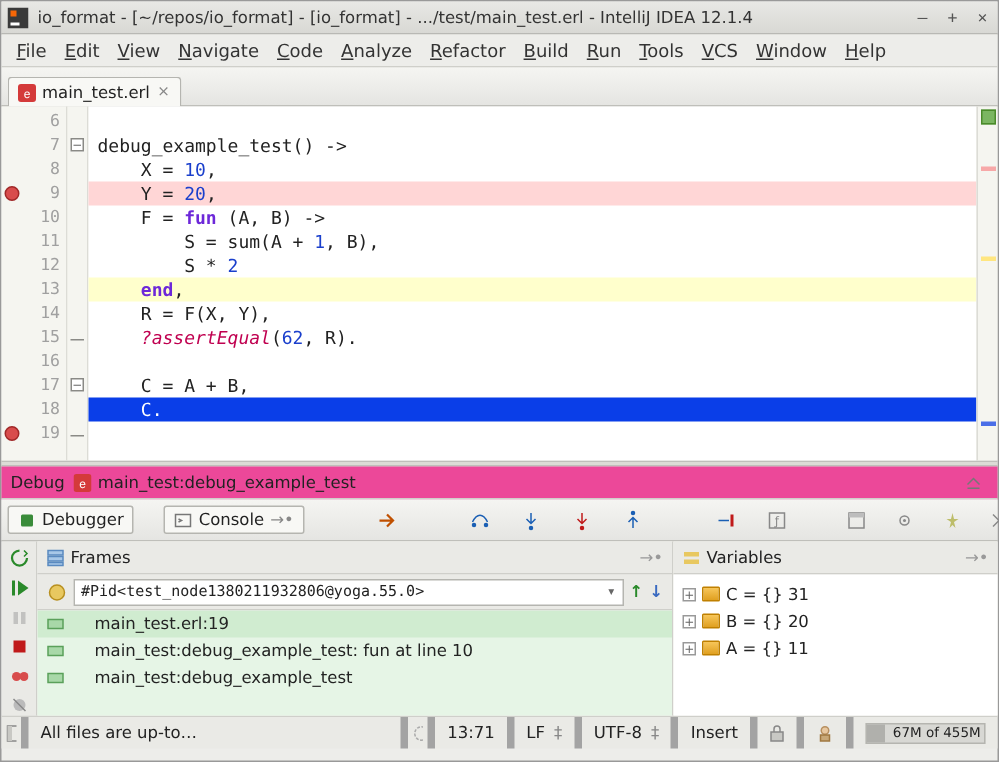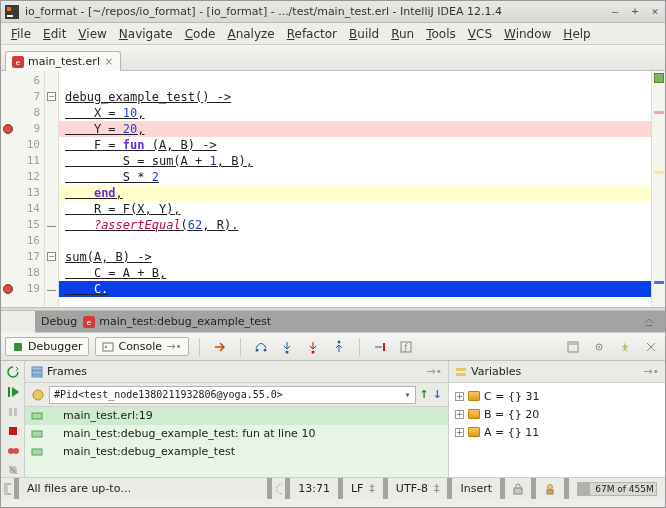--- a/index.html
+++ b/index.html
@@ -17,36 +17,36 @@
 .editor-tab { background: #f8f8f5; border: 1px solid #b5b5b0; border-bottom: none; border-radius: 3px 3px 0 0; padding: 3px 6px; display: flex; align-items: center; gap: 4px; font-size: 11px; position: relative; top: 1px; }
 .tab-icon { width: 12px; height: 12px; display: inline-block; }
 .tab-close { width: 10px; height: 10px; color: #888; font-size: 10px; line-height: 10px; text-align: center; }
 .editor-area { flex: 1; display: flex; min-height: 0; position: relative; }
 .gutter { width: 44px; background: #f5f5f0; border-right: 1px solid #dcdcd6; font-family: monospace; font-size: 11px; color: #a0a0a0; text-align: right; padding-top: 2px; }
 .gutter-line { height: 16px; line-height: 16px; padding-right: 4px; position: relative; }
 .bp-dot { position: absolute; left: 2px; top: 3px; width: 10px; height: 10px; background: #d84c4c; border-radius: 50%; border: 1px solid #a02828; }
 .fold-strip { width: 14px; background: #f5f5f0; border-right: 1px solid #dcdcd6; padding-top: 2px; }
 .fold-cell { height: 16px; position: relative; }
 .fold-mark { position: absolute; left: 2px; top: 3px; width: 9px; height: 9px; border: 1px solid #8a8a86; background: #fff; font-size: 8px; line-height: 7px; text-align: center; color: #666; }
-.code { flex: 1; font-family: "DejaVu Sans Mono", monospace; font-size: 12px; padding-top: 2px; position: relative; background: #fff; text-decoration: underline; }
+.code { flex: 1; font-family: "DejaVu Sans Mono", monospace; font-size: 12px; padding-top: 2px; position: relative; background: #fff; }
 .code-line { height: 16px; line-height: 16px; white-space: pre; padding-left: 6px; }
 .hl-red { background: #ffd6d6; }
 .hl-yellow { background: #ffffcc; }
 .hl-blue { background: #0a3ee8; color: #fff; }
 .tok-kw { color: #6d28d9; font-weight: bold; }
 .tok-num { color: #1a3fcc; }
 .tok-fn { color: #222; }
 .tok-macro { color: #c00050; font-style: italic; }
 .editor-right-strip { width: 14px; background: #f5f5f0; border-left: 1px solid #dcdcd6; position: relative; }
 .overview-box { position: absolute; top: 2px; left: 2px; width: 10px; height: 10px; background: #7bb661; border: 1px solid #4a8a2a; }
 .overview-mark { position: absolute; left: 2px; width: 10px; height: 3px; }
 .splitter-h { height: 4px; background: #dcdcd6; cursor: row-resize; border-top: 1px solid #bfbfba; border-bottom: 1px solid #bfbfba; }
-.debug-header { height: 22px; background: #a3a3a3; display: flex; align-items: center; padding: 0 6px; border-bottom: 1px solid #cfcfca; font-size: 11px; margin-left: 34px; }
+.debug-header { height: 22px; background: #ec4899; display: flex; align-items: center; padding: 0 6px; border-bottom: 1px solid #cfcfca; font-size: 11px; }
 .debug-wrapper { position: relative; }
-.debug-toolbar { height: 28px; background: linear-gradient(#f5f5f2,#e5e5e2); display: flex; align-items: center; padding: 0 4px; border-bottom: 1px solid #bfbfba; gap: 6px; }
+.debug-toolbar { height: 28px; background: linear-gradient(#f5f5f2,#e5e5e2); display: flex; align-items: center; padding: 0 4px; border-bottom: 1px solid #bfbfba; gap: 20px; }
 .dbg-tab { border: 1px solid #b5b5b0; padding: 2px 6px; background: #f8f8f5; border-radius: 2px; display: flex; align-items: center; gap: 4px; font-size: 11px; }
 .dbg-sep { width: 1px; height: 18px; background: #c8c8c4; margin: 0 4px; }
 .dbg-icon-btn { width: 20px; height: 20px; display: flex; align-items: center; justify-content: center; }
 .debug-body { display: flex; height: 116px; }
 .dbg-left-rail { width: 24px; background: #eaeae6; border-right: 1px solid #cfcfca; display: flex; flex-direction: column; align-items: center; padding-top: 4px; gap: 6px; }
 .rail-btn { width: 16px; height: 16px; display: flex; align-items: center; justify-content: center; }
 .frames-panel { flex: 1; border-right: 1px solid #cfcfca; display: flex; flex-direction: column; background: #f5f5f0; min-width: 0; }
 .panel-hdr { height: 22px; display: flex; align-items: center; padding: 0 6px; background: #eaeae6; border-bottom: 1px solid #cfcfca; gap: 4px; font-size: 11px; }
 .flex-spacer { flex: 1; }
 .thread-bar { height: 24px; display: flex; align-items: center; padding: 0 6px; gap: 4px; background: #eaeae6; border-bottom: 1px solid #cfcfca; }
@@ -165,21 +165,20 @@
         <div class="code-line"><span class="tok-fn">debug_example_test</span>() -&gt;</div>
         <div class="code-line">    X = <span class="tok-num">10</span>,</div>
         <div class="code-line hl-red">    Y = <span class="tok-num">20</span>,</div>
         <div class="code-line">    F = <span class="tok-kw">fun</span> (A, B) -&gt;</div>
         <div class="code-line">        S = sum(A + <span class="tok-num">1</span>, B),</div>
         <div class="code-line">        S * <span class="tok-num">2</span></div>
         <div class="code-line hl-yellow">    <span class="tok-kw">end</span>,</div>
         <div class="code-line">    R = F(X, Y),</div>
         <div class="code-line">    <span class="tok-macro">?assertEqual</span>(<span class="tok-num">62</span>, R).</div>
         <div class="code-line"></div>
-        <div class="code-line"><span class="tok-fn">sum</span>(A, B) -&gt;</div>
         <div class="code-line">    C = A + B,</div>
         <div class="code-line hl-blue">    C.</div>
       </div>
     <div class="editor-right-strip">
       <div class="overview-box"></div>
       <div class="overview-mark" style="top:40px;background:#f7a8a8;"></div>
       <div class="overview-mark" style="top:100px;background:#ffe680;"></div>
       <div class="overview-mark" style="top:210px;background:#4a6ee8;"></div>
     </div>
   </div>

